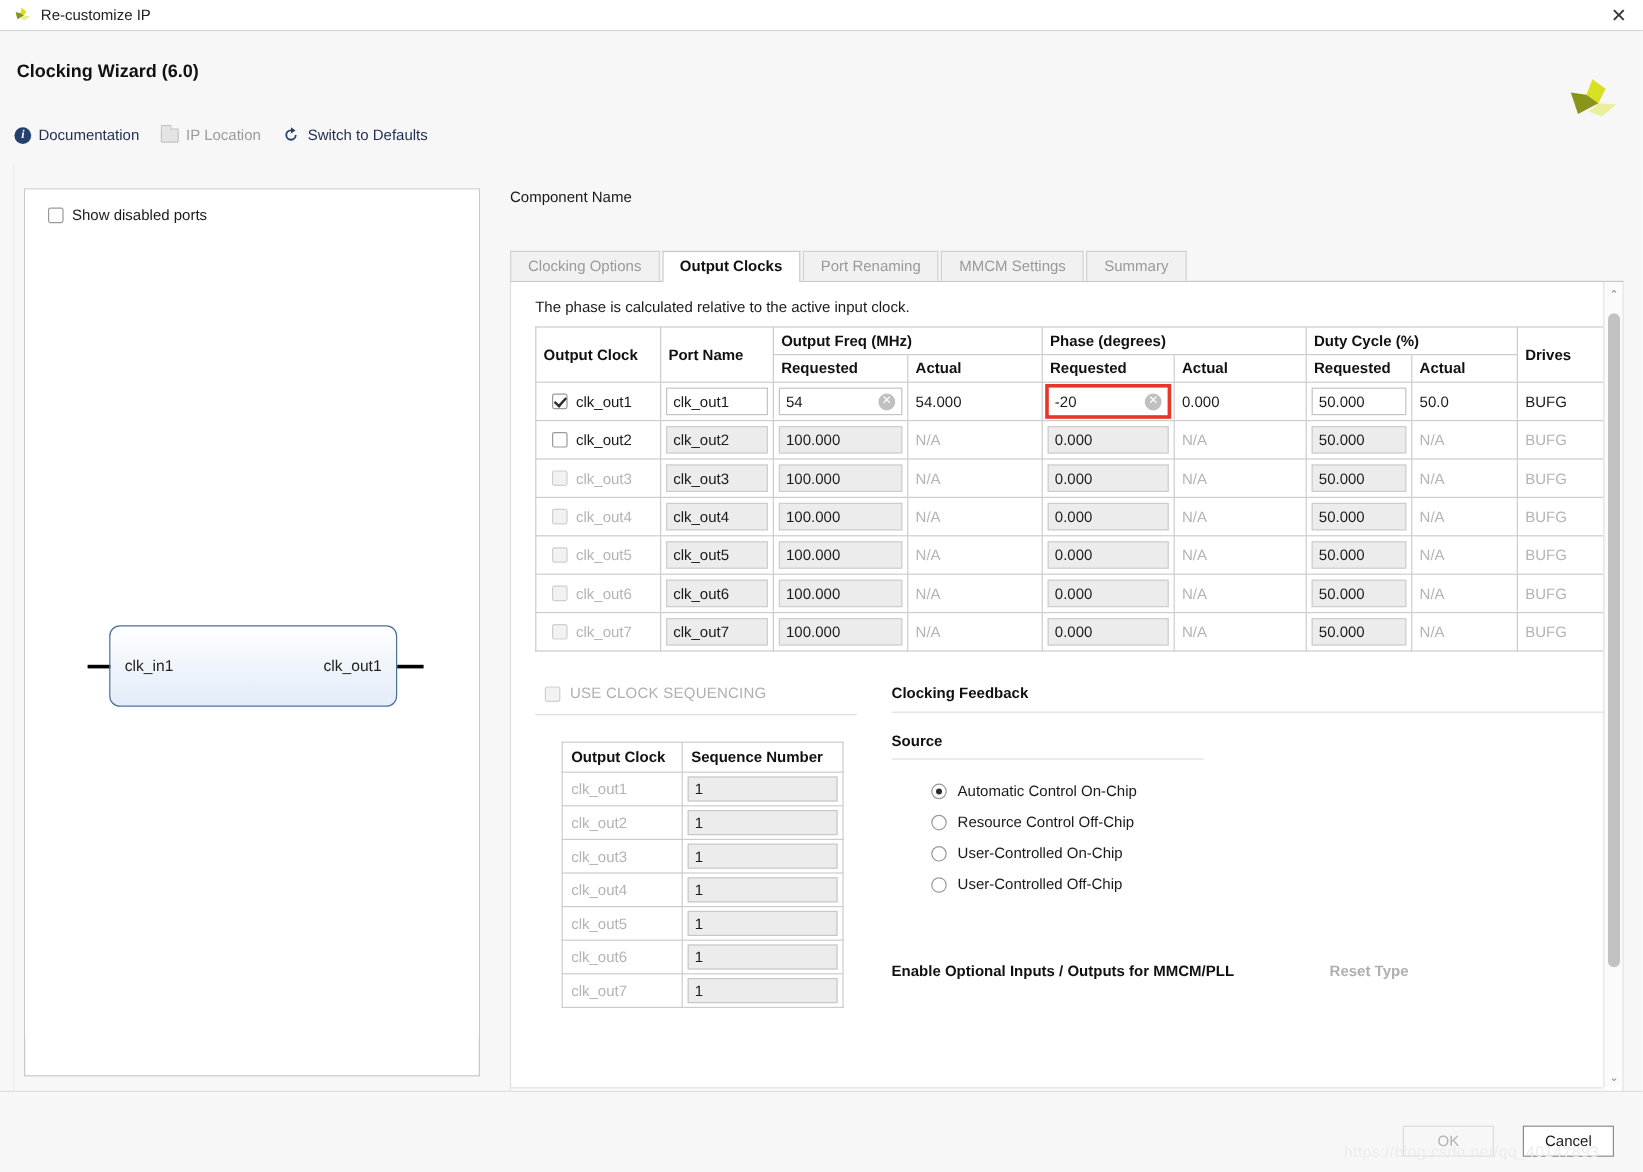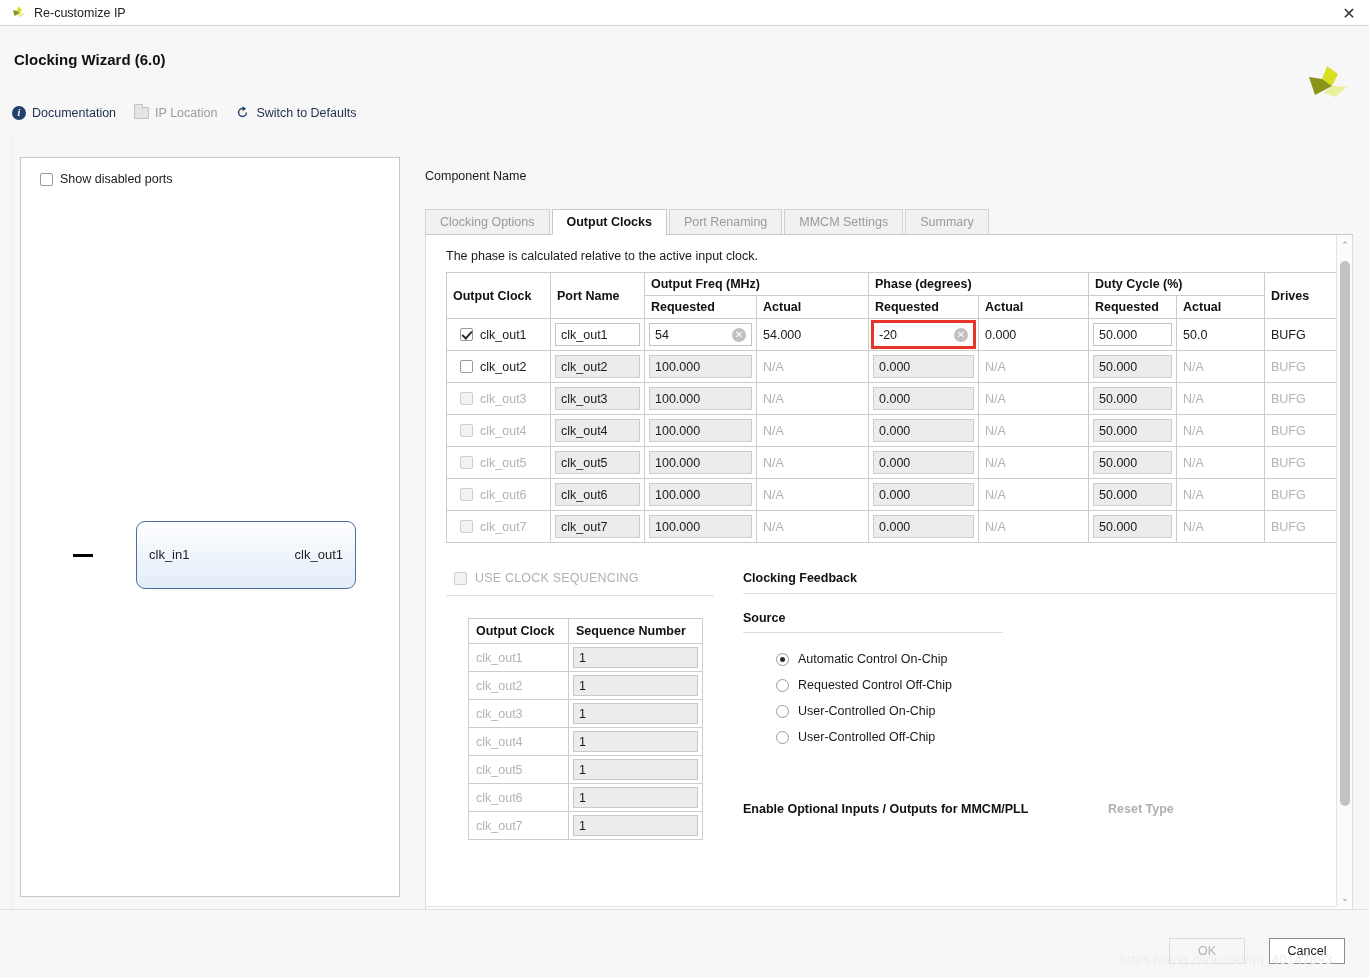--- a/index.html
+++ b/index.html
@@ -95,38 +95,37 @@
   .cbx.checked { background: #fff; }
   .cbx.checked:after {
     content: ""; position: absolute; left: 3px; top: 0px; width: 4px; height: 8px;
     border: solid #2c2c2c; border-width: 0 2px 2px 0; transform: rotate(42deg);
   }
   .cbx.disabled { border-color: #cfcfcf; background: #f2f2f2; }
   .showports span { margin-left: 7px; font-size: 12.5px; color: #1a1a1a; }
 
   .symbol-wrap { position: absolute; left: 0; top: 0; width: 100%; height: 100%; }
   .symbol-box {
-    position: absolute; left: 70px; top: 363px; width: 220px; height: 68px;
+    position: absolute; left: 70px; top: 363px; width: 240px; height: 68px;
     border: 1px solid #4a6f9e; border-radius: 9px;
     background: linear-gradient(180deg, #ffffff 0%, #eef4fb 55%, #e3edf8 100%);
-    margin-left: 45px;
   }
   .symbol-label { position: absolute; font-size: 13px; color: #222; top: 25px; }
   .symbol-label.l { left: 12px; }
   .symbol-label.r { right: 12px; }
   .pin {
     position: absolute; height: 3px; background: #000; top: 396px;
   }
   .pin.left { left: 52px; width: 20px; }
   .pin.right { left: 310px; width: 22px; }
 
   
   .rightpane { position: absolute; left: 425px; top: 157px; width: 928px; height: 740px; }
 
-  .comp-row { display: flex; align-items: center; height: 38px; gap: 44px; }
+  .comp-row { display: flex; height: 38px; gap: 44px; }
   .comp-label { font-size: 12.5px; color: #1a1a1a; margin-right: 10px; }
   .comp-input {
     flex: 1; height: 24px; background: #efefef; border: 1px solid #c6c6c6;
     display: flex; align-items: center; padding-left: 7px;
     font-size: 12.5px; color: #1a1a1a;
   }
 
   .tabbar {
     margin-top: 14px; height: 26px; display: flex; align-items: stretch;
     border-bottom: 1px solid #c8c8c8;
@@ -734,21 +733,21 @@
                 <div class="fbsub">
                   <h4>Source</h4>
                   <div class="fbsubrule"></div>
                   <div class="radios">
                     <div class="radio">
                       <span class="rdo sel"></span>
                       <span>Automatic Control On-Chip</span>
                     </div>
                     <div class="radio">
                       <span class="rdo"></span>
-                      <span>Requested Control Off-Chip</span>
+                      <span>Resource Control Off-Chip</span>
                     </div>
                     <div class="radio">
                       <span class="rdo"></span>
                       <span>User-Controlled On-Chip</span>
                     </div>
                     <div class="radio">
                       <span class="rdo"></span>
                       <span>User-Controlled Off-Chip</span>
                     </div>
                   </div>

